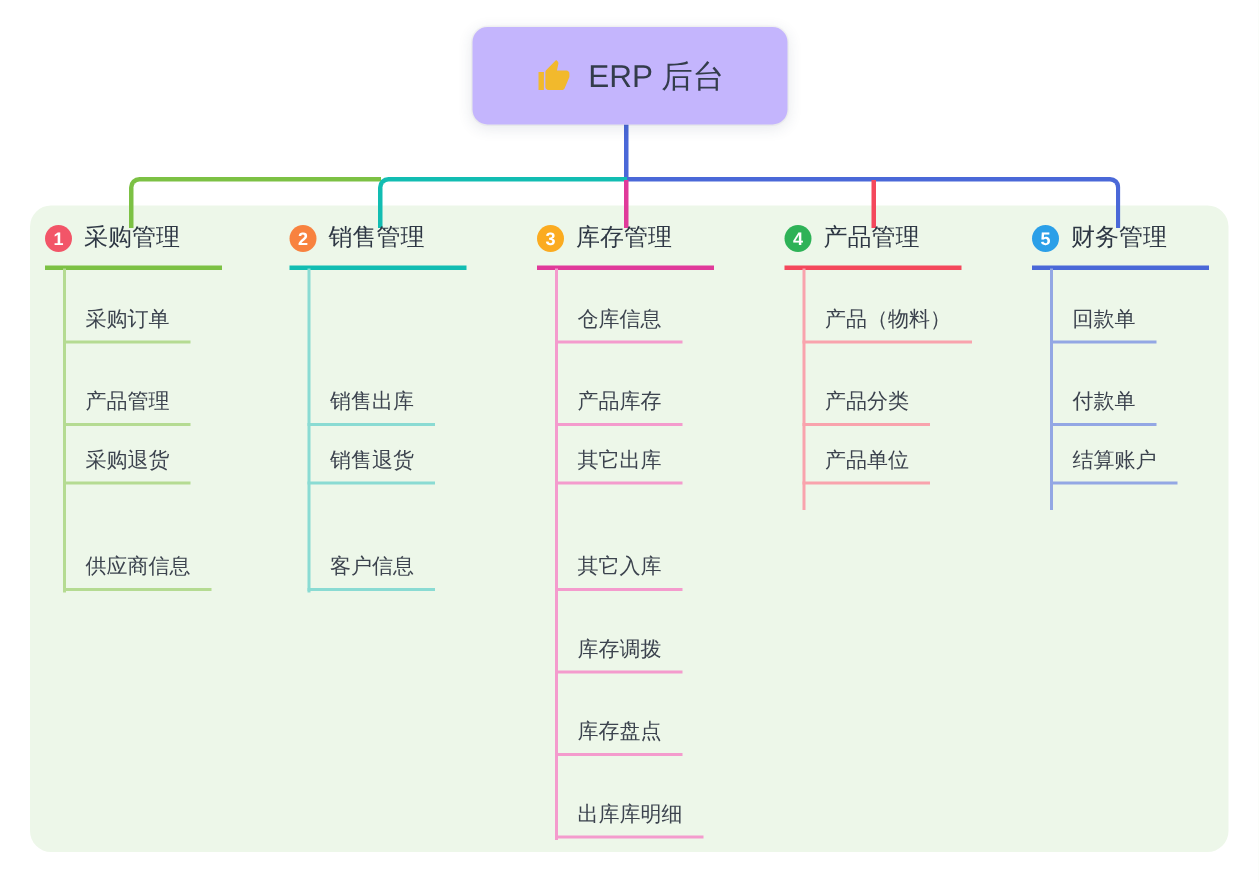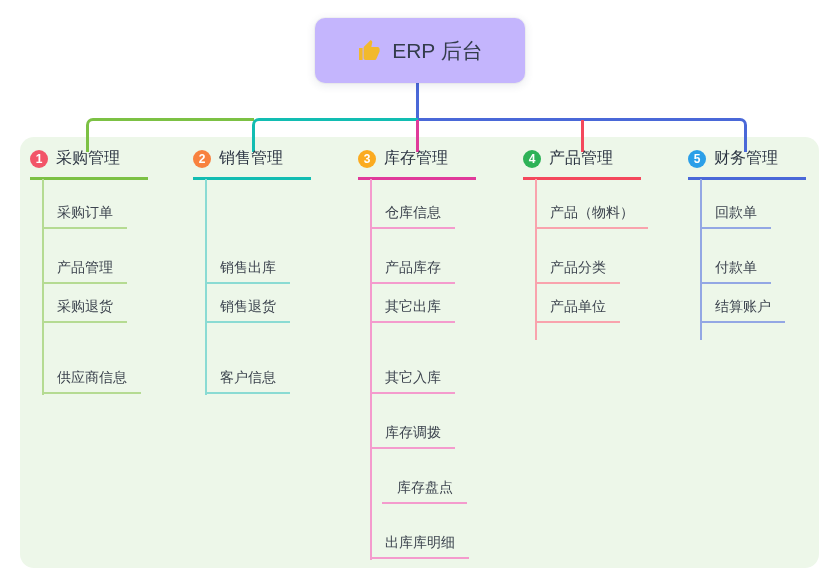--- a/index.html
+++ b/index.html
@@ -65,21 +65,21 @@
   .b5 .spine { background:#93a7e4; height:161px; }
 
   .child { position:absolute; left:12px; padding:0 14px 5px 15px;
     font-size:14px; color:#3c434e; white-space:nowrap; cursor:default;text-align:center; }
   .b1 .child { border-bottom:2px solid #b5db92; }
   .b2 .child { border-bottom:2px solid #8adbd3; }
   .b3 .child { border-bottom:2px solid #f49bcd; }
   .b4 .child { border-bottom:2px solid #f9a3ad; }
   .b5 .child { border-bottom:2px solid #93a7e4; }
   .r0 { top:56px; }  .r1 { top:111px; } .r2 { top:150px; } .r3 { top:221px; }
-  .r4 { top:276px; } .r5 { top:331px;margin-left:12px; } .r6 { top:386px; }
+  .r4 { top:276px; } .r5 { top:331px; } .r6 { top:386px; }
 </style>
 </head>
 <body>
 
 <div class="stage">
 
   <div class="panel"></div>
 
   <div class="line root-drop"></div>
   <div class="line bus-green"></div>

